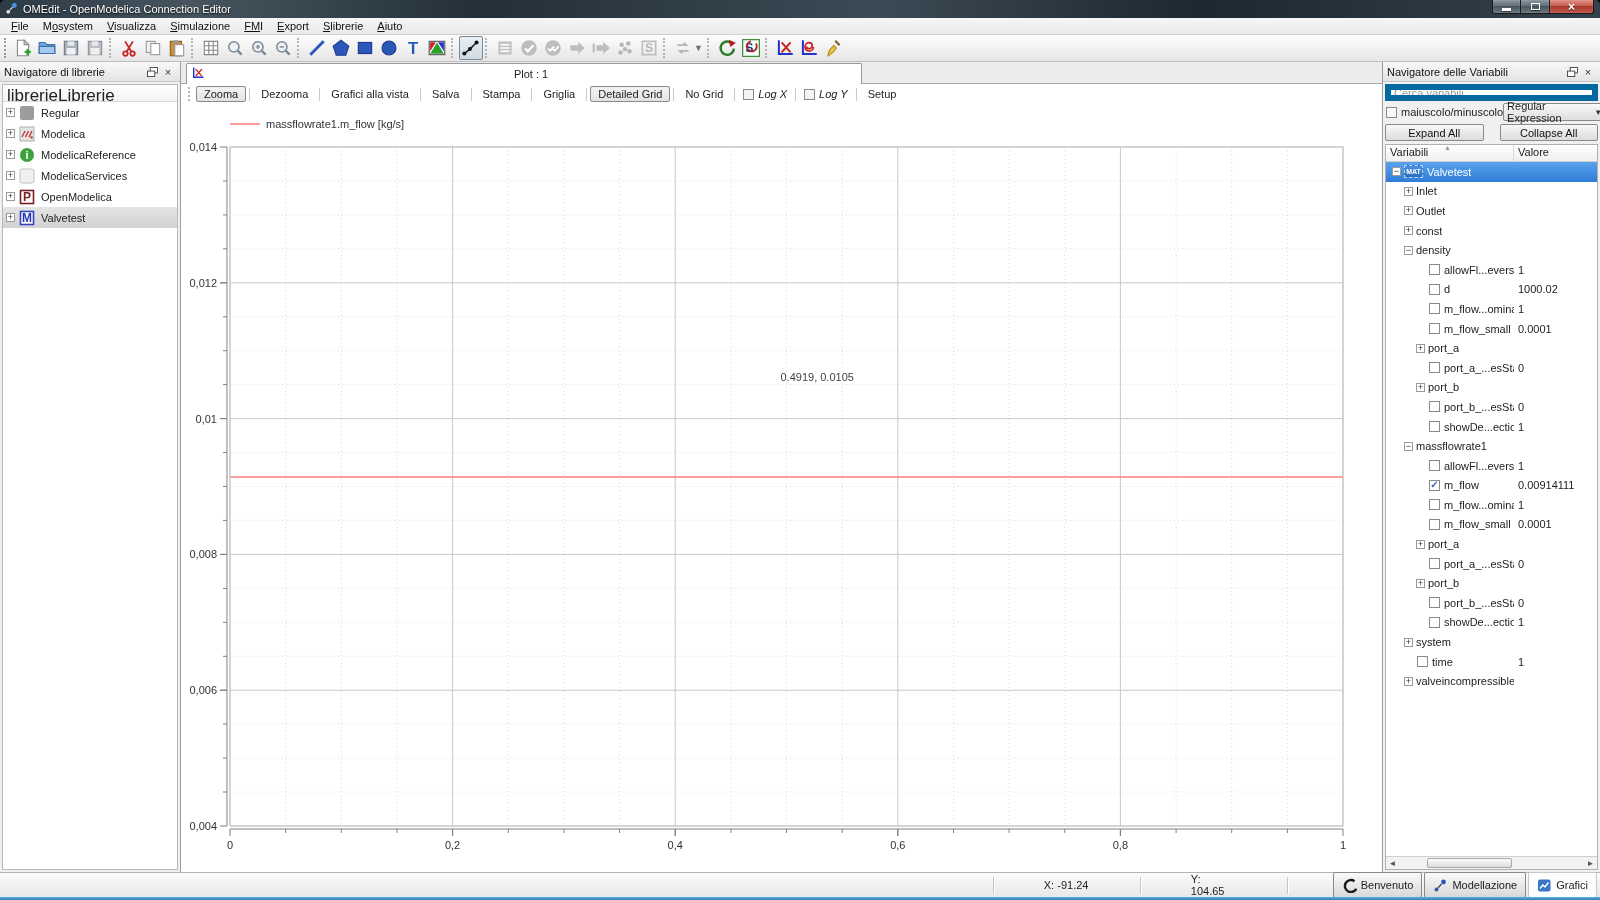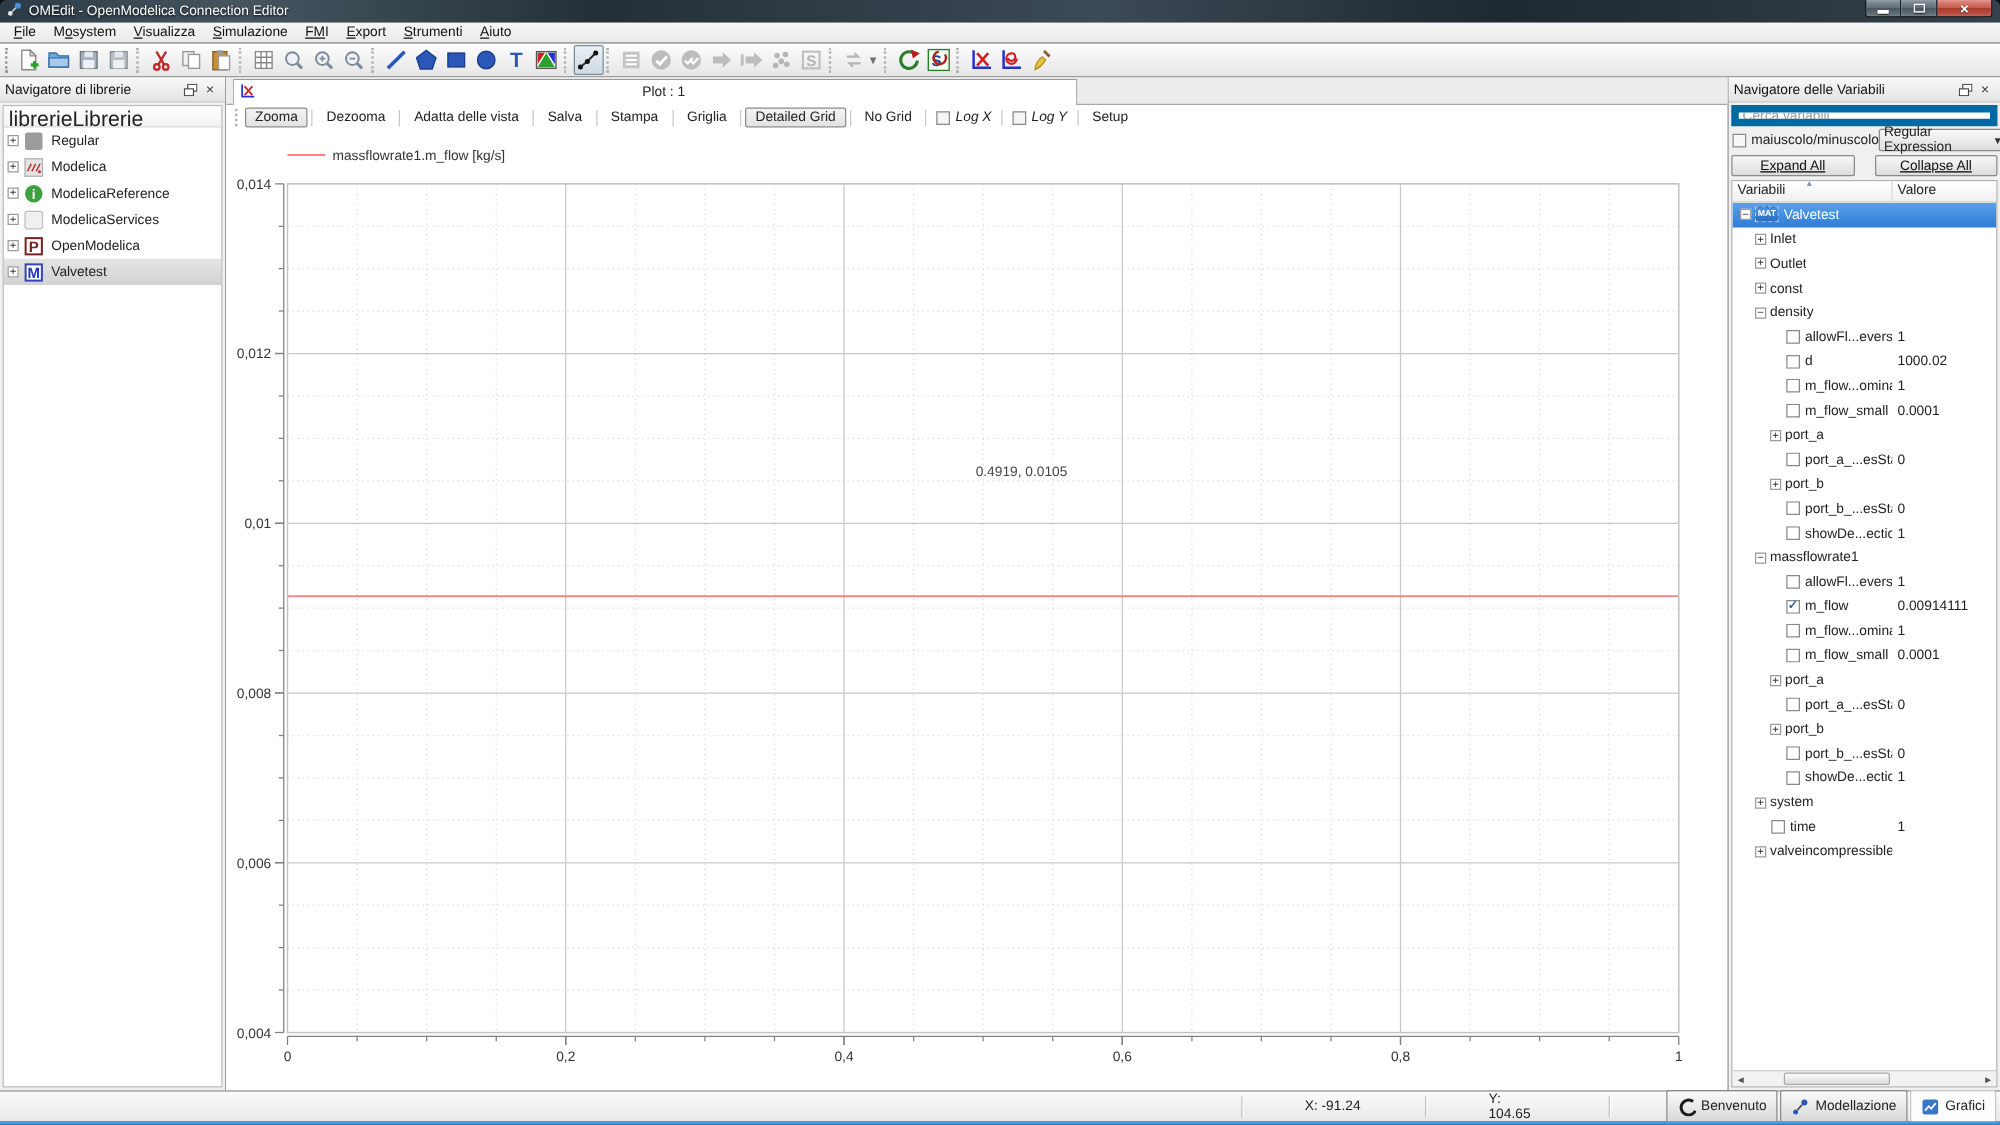--- a/index.html
+++ b/index.html
@@ -73,21 +73,21 @@
   .vsearch{margin:2px 2px 1px;height:17px;border:6px solid #0369a1;font-size:11px;padding:0 3px;color:#333;
     font-family:"Liberation Sans",sans-serif;background:#fff;}
   .vsearch::placeholder{color:#9a9a9a;}
   .vopts{height:20px;display:flex;align-items:center;padding:0 3px;font-size:11px;color:#222;}
   .vopts .cbx{margin-right:4px;background:#f8f8f8;}
   .vopts .lbl{flex:1;}
   .vdrop{width:103px;height:18px;border:1px solid #8a8a8a;border-radius:2px;background:linear-gradient(#f8f8f8,#dedede);
     display:flex;align-items:center;padding:0 3px;flex:none;}
   .vdrop span{flex:1;font-size:11px;}
   .vdrop .caret{flex:none;font-size:8px;color:#333;}
-  .vbtns{height:22px;display:flex;padding:2px 2px 3px;gap:16px;text-decoration:underline;}
+  .vbtns{height:22px;display:flex;padding:2px 2px 3px;gap:16px;}
   .vbtn{flex:1;border:1px solid #8a8a8a;border-radius:2px;background:linear-gradient(#f8f8f8,#dcdcdc);
     font-size:11px;display:flex;align-items:center;justify-content:center;color:#111;}
   .vtable{flex:1;margin:0 2px 2px;border:1px solid #b0b0b0;background:#fff;display:flex;flex-direction:column;overflow:hidden;}
   .vthead{height:17px;display:flex;background:linear-gradient(#ffffff,#f0f0f0);border-bottom:1px solid #d0d0d0;
     font-size:11px;color:#222;flex:none;position:relative;}
   .vth1{width:128px;border-right:1px solid #d8d8d8;padding:1px 4px;}
   .vth2{flex:1;padding:1px 4px;}
   .sort-arrow{position:absolute;left:58px;top:-1px;font-size:7px;color:#8a9aa8;}
   .vrows{flex:1;overflow:hidden;}
   .var-row{height:19.6px;display:flex;align-items:center;font-size:11px;color:#222;}
@@ -146,21 +146,21 @@
     </div>
   </div>
 
   <div class="menubar" id="menubar">
       <span class="menu-item"><span></span><u>F</u><span>ile</span></span>
       <span class="menu-item"><span>M</span><u>o</u><span>system</span></span>
       <span class="menu-item"><span></span><u>V</u><span>isualizza</span></span>
       <span class="menu-item"><span></span><u>S</u><span>imulazione</span></span>
       <span class="menu-item"><span></span><u>FM</u><span>I</span></span>
       <span class="menu-item"><span></span><u>E</u><span>xport</span></span>
-      <span class="menu-item"><span></span><u>S</u><span>trumenti</span></span>
+      <span class="menu-item"><span></span><u>S</u><span>librerie</span></span>
       <span class="menu-item"><span></span><u>A</u><span>iuto</span></span>
     </div>
 
   <div class="toolbar" id="toolbar">
       <div class="tb-handle"></div>
       <div class="tb-btn">
         <svg width="20" height="20" viewBox="0 0 18 18">
           <path d="M4 2h6l4 4v10H4z" fill="#fff" stroke="#8a8a8a"></path>
           <path d="M10 2l4 4h-4z" fill="#ddd" stroke="#8a8a8a"></path>
           <path d="M10.5 12.5h5.5M13.2 9.8v5.4" stroke="#2ca02c" stroke-width="2.2"></path>
@@ -445,21 +445,21 @@
           <span class="tab-title">Plot : 1</span>
         </div>
       </div>
       <div class="plotwrap">
         <div class="plotbar" id="plotbar">
             <div class="ptb-handle"></div>
             <span class="ptb-btn pressed">Zooma</span>
             <div class="ptb-sep"></div>
             <span class="ptb-btn">Dezooma</span>
             <div class="ptb-sep"></div>
-            <span class="ptb-btn">Adatta delle vista</span>
+            <span class="ptb-btn">Grafici alla vista</span>
             <div class="ptb-sep"></div>
             <span class="ptb-btn">Salva</span>
             <div class="ptb-sep"></div>
             <span class="ptb-btn">Stampa</span>
             <div class="ptb-sep"></div>
             <span class="ptb-btn">Griglia</span>
             <div class="ptb-sep"></div>
             <span class="ptb-btn pressed">Detailed Grid</span>
             <div class="ptb-sep"></div>
             <span class="ptb-btn">No Grid</span>

